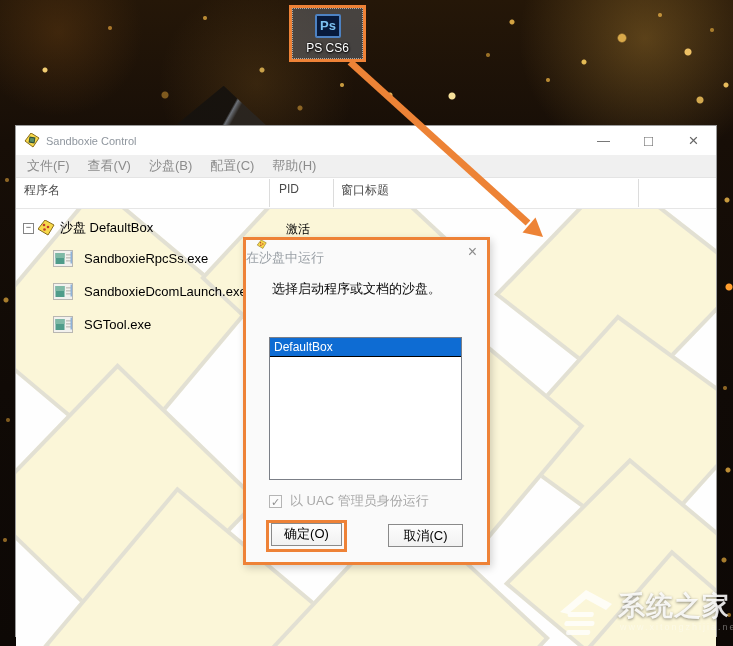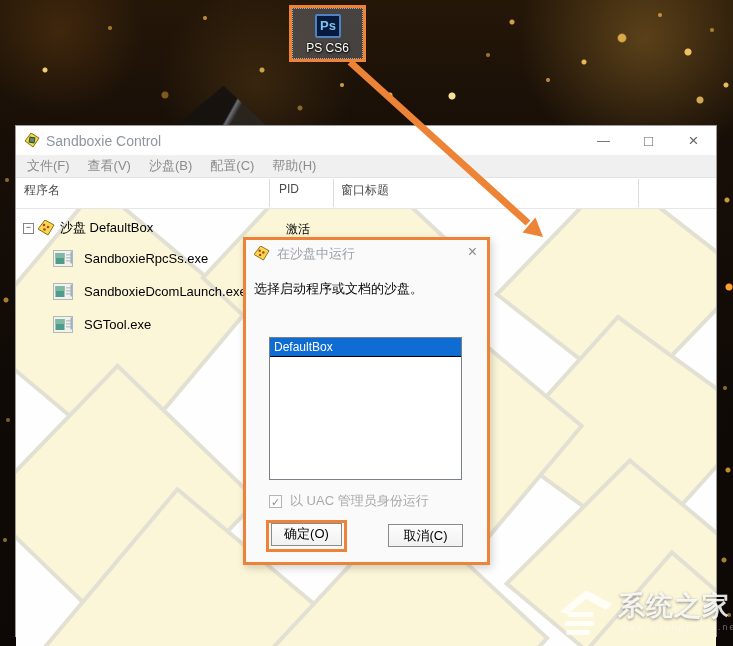--- a/index.html
+++ b/index.html
@@ -61,21 +61,21 @@
   .ps-tile{position:absolute;left:23px;top:6px;width:22px;height:20px;
     background:#071a3c;border:2px solid #4d82c3;border-radius:2px;
     color:#7cc1f0;font-weight:bold;font-size:13px;line-height:20px;text-align:center;}
   .ps-label{position:absolute;left:0;right:0;top:33px;text-align:center;color:#fff;
     font-size:12px;text-shadow:0 1px 2px #000,1px 0 2px #000;}
   
   .win{position:absolute;left:15px;top:125px;width:702px;height:512px;
     background:#fff;border:1px solid #9b9b9b;box-sizing:border-box;z-index:10;}
   .titlebar{position:relative;height:29px;background:#fff;display:flex;align-items:center;}
   .titlebar .appicon{margin:0 6px 0 8px;}
-  .title-text{font-size:14px;color:#8f969e;}
+  .title-text{font-size:11px;color:#8f969e;}
   .caption-btns{position:absolute;right:0;top:0;height:29px;display:flex;}
   .cap-btn{width:45px;height:29px;display:flex;align-items:center;justify-content:center;
     color:#666;font-size:13px;cursor:default;}
   .menubar{height:23px;background:#f0f0f0;border-bottom:1px solid #e4e4e4;
     display:flex;align-items:center;padding-left:2px;box-sizing:border-box;}
   .menu-item{font-size:13px;color:#8c8c8c;padding:0 9px;line-height:22px;text-align:right;}
   .hdr{position:relative;height:31px;background:#fff;border-bottom:1px solid #e6e6e6;box-sizing:border-box;}
   .hdr span{position:absolute;top:4px;font-size:12px;color:#4a4a4a;}
   .hdr .c1{left:8px;} .hdr .c2{left:263px;} .hdr .c3{left:325px;}
   .hdr i{position:absolute;top:1px;bottom:1px;width:1px;background:#dcdcdc;}
@@ -85,25 +85,25 @@
   .trow{position:absolute;height:22px;display:flex;align-items:center;font-size:13px;color:#000;}
   .expander{width:9px;height:9px;border:1px solid #848484;background:#fff;
     font-size:9px;line-height:7px;text-align:center;color:#333;margin-right:4px;}
   .sandbox-svg{margin-right:5px;}
   .appwin-svg{margin-right:10px;}
   .status{position:absolute;left:270px;top:12px;font-size:12px;color:#000;}
   
   .dlg-annot{position:absolute;left:243px;top:237px;width:241px;height:322px;
     border:3px solid #ee8237;background:#fafafa;z-index:30;
     box-shadow:2px 3px 8px rgba(0,0,0,.18);}
-  .dlg-title{position:relative;height:27px;display:flex;align-items:center;}
+  .dlg-title{position:relative;height:27px;display:flex;align-items:flex-start;flex-direction:column;}
   .dlg-title .appicon{margin:0 7px 0 8px;}
   .dlg-title-text{font-size:13px;color:#9aa0a6;}
   .dlg-close{position:absolute;right:10px;top:3px;font-size:16px;color:#8b8b8b;}
-  .dlg-msg{position:absolute;left:8px;top:40px;font-size:13px;color:#0a0a0a;}
+  .dlg-msg{position:absolute;left:26px;top:40px;font-size:13px;color:#0a0a0a;}
   .listbox{position:absolute;left:23px;top:97px;width:193px;height:143px;
     background:#fff;border:1px solid #7b7f87;box-sizing:border-box;overflow:hidden;}
   .lb-sel{height:18px;background:#0e6cd3;color:#fff;font-size:12px;
     line-height:18px;padding-left:4px;}
   .lb-sep{height:1px;background:#000;}
   .lb-item{font-size:13px;color:#000;padding:2px 4px;}
   .chkrow{position:absolute;left:23px;top:252px;display:flex;align-items:center;}
   .chkbox{width:13px;height:13px;border:1px solid #b5b5b5;background:#fbfbfb;
     font-size:11px;line-height:12px;text-align:center;color:#8f8f8f;box-sizing:border-box;}
   .chklabel{margin-left:8px;font-size:13px;color:#a9a9a9;}

